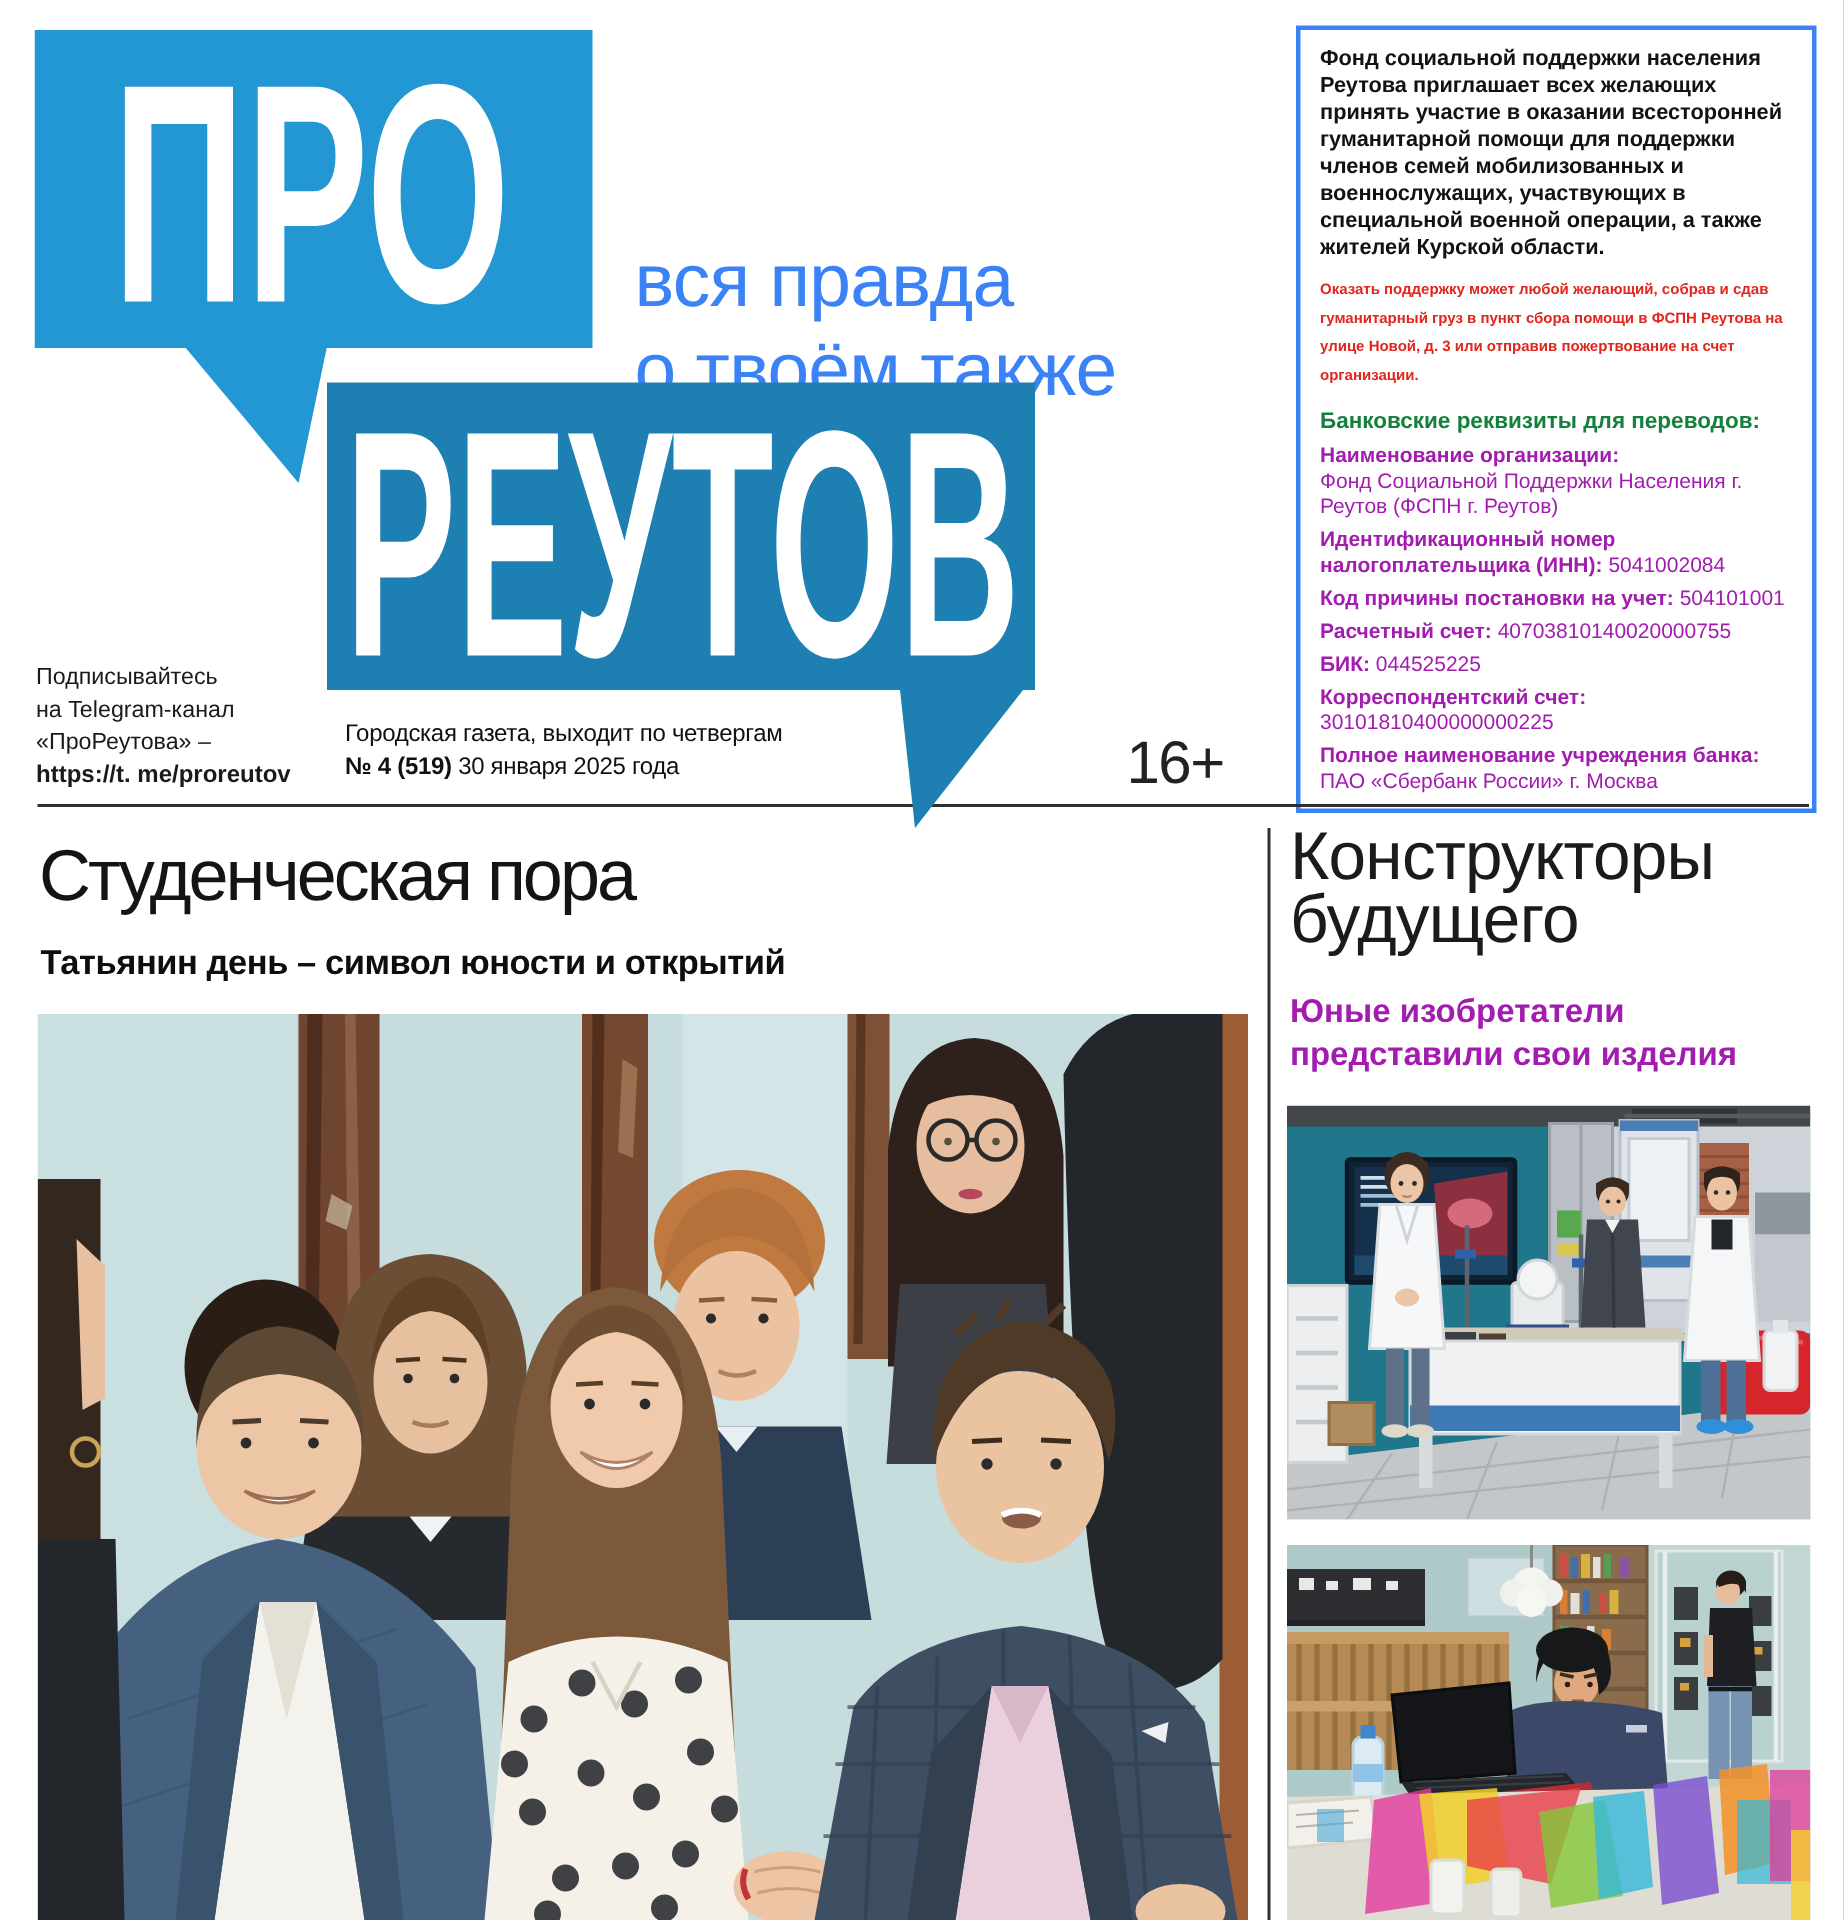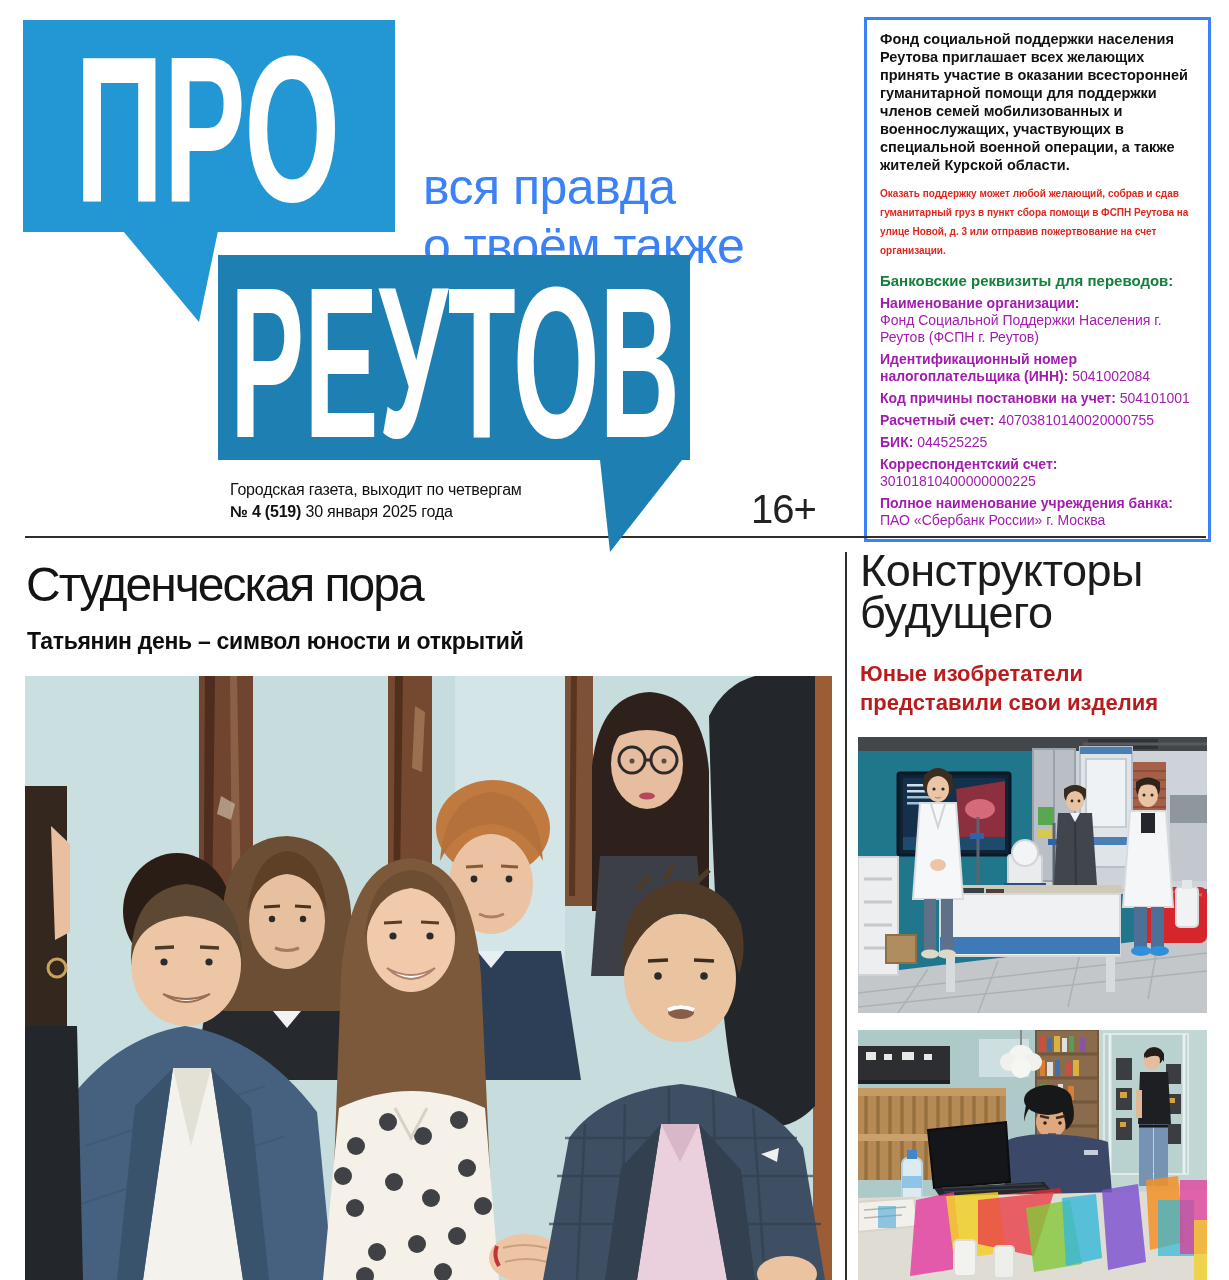--- a/index.html
+++ b/index.html
@@ -31,21 +31,21 @@
   #hrule{left:25px;top:536px;width:1181px;height:2px;background:#2e2e2e;z-index:1;}
   #vrule{left:845px;top:552px;width:2px;height:728px;background:#2e2e2e;}
 
   
   #main-title{left:26px;top:548px;font-size:48px;line-height:74px;font-weight:400;letter-spacing:-2px;color:#141414;}
   #main-sub{left:27px;top:628px;font-size:23px;font-weight:bold;color:#0e0e0e;letter-spacing:-0.3px;}
   #main-photo{left:25px;top:676px;width:807px;height:604px;}
 
   
   #side-title{left:860px;top:550px;font-size:45px;line-height:42px;font-weight:400;letter-spacing:-0.5px;color:#1b1b1b;}
-  #side-sub{left:860px;top:659px;font-size:22px;line-height:29px;font-weight:bold;color:#b91c1c;}
+  #side-sub{left:860px;top:659px;font-size:22px;line-height:29px;font-weight:bold;color:#a21caf;}
   #side-photo-1{left:858px;top:737px;width:349px;height:276px;}
   #side-photo-2{left:858px;top:1030px;width:349px;height:250px;}
 
   svg{display:block;}
   .photo{overflow:hidden;}
 </style>
 </head>
 <body>
 
 <div class="page">
@@ -61,20 +61,26 @@
     <rect x="195" y="235" width="472" height="205" fill="#1e7fb2"></rect>
     <polygon points="577,440 659,440 587,532" fill="#1e7fb2"></polygon>
     <text x="207" y="417" font-size="215" font-weight="bold" fill="#ffffff" font-family="Liberation Sans, sans-serif" textLength="450" lengthAdjust="spacingAndGlyphs">РЕУТОВ</text>
   </svg>
 
   <div class="abs" id="tagline">
     <div>вся правда</div>
     <div>о твоём также</div>
   </div>
 
+  <div class="abs" id="subscribe">
+    <div>Подписывайтесь</div>
+    <div>на Telegram-канал</div>
+    <div>«ПроРеутова» –</div>
+    <div class="link">https://t. me/proreutov</div>
+  </div>
 
   <div class="abs" id="issue">
     <div>Городская газета, выходит по четвергам</div>
     <div><span class="num">№ 4 (519)</span> <span>30 января 2025 года</span></div>
   </div>
 
   <div class="abs" id="age">16+</div>
 
   <div class="abs" id="promo">
     <p class="intro">Фонд социальной поддержки населения Реутова приглашает всех желающих принять участие в оказании всесторонней гуманитарной помощи для поддержки членов семей мобилизованных и военнослужащих, участвующих в специальной военной операции, а также жителей Курской области.</p>

